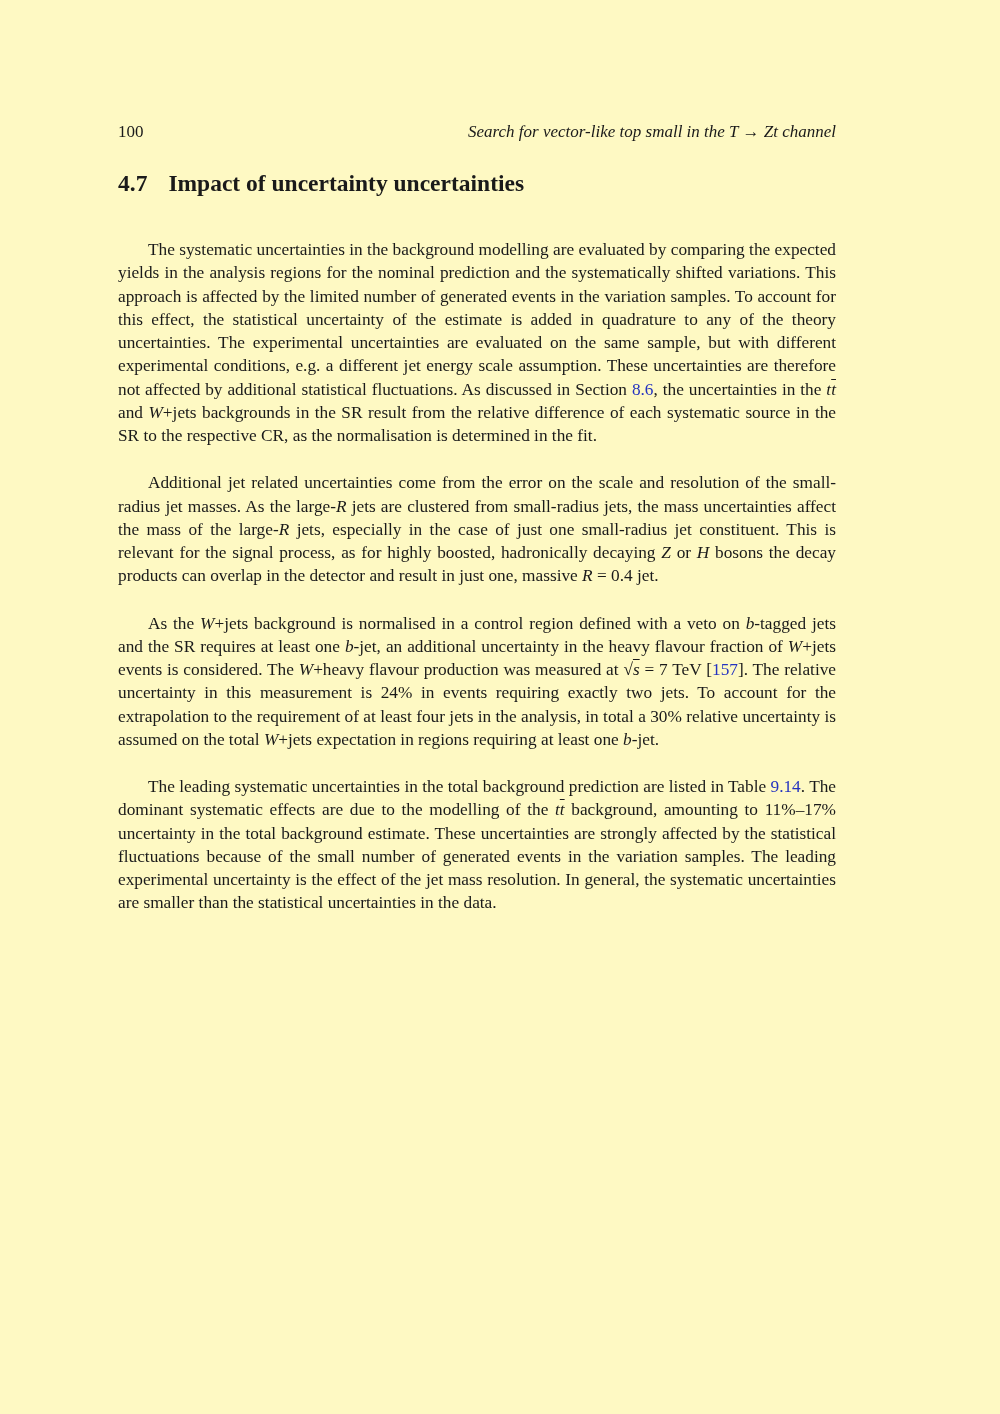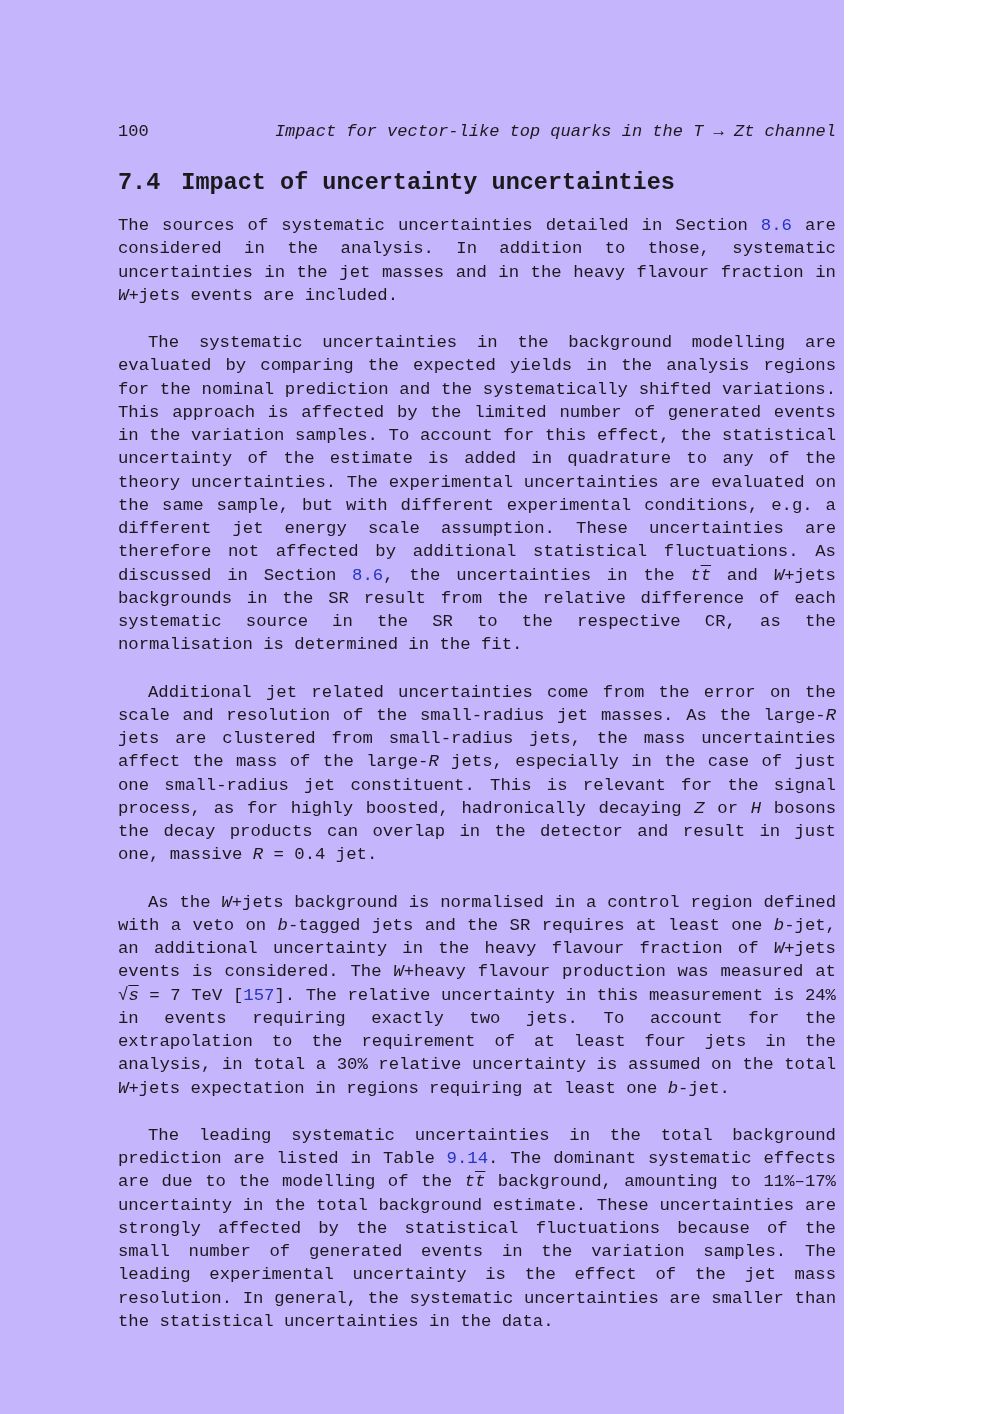--- a/index.html
+++ b/index.html
@@ -1,21 +1,21 @@
 <!DOCTYPE html>
 <html style="--link: #2433c0;"><head>
 <meta charset="utf-8">
 <style>
   html, body { margin: 0; padding: 0; background: #ffffff; }
   .page {
     position: relative;
-    width: 844px;
+    width: 1000px;
     height: 1414px;
-    background: #c4b5fd;
-    font-family: Liberation Mono, monospace;
+    background: #fef9c3;
+    font-family: Liberation Serif, serif;
     color: #1a1a1a;
     overflow: hidden;
   }
   .page-header {
     position: absolute;
     left: 118px;
     top: 122px;
     width: 718px;
     display: flex;
     justify-content: space-between;
@@ -54,29 +54,28 @@
   .ov { text-decoration: overline; }
   i { font-style: italic; }
 </style>
 </head>
 <body>
 
 <div class="page">
 
   <div class="page-header">
     <span class="page-number">100</span>
-    <span class="running-title">Impact for vector-like top quarks in the T → Zt channel</span>
+    <span class="running-title">Search for vector-like top small in the T → Zt channel</span>
   </div>
 
   <div class="section-heading">
-    <span class="sec-num">7.4</span>
+    <span class="sec-num">4.7</span>
     <span class="sec-title">Impact of uncertainty uncertainties</span>
   </div>
 
   <div class="content">
-      <p class="para">The sources of systematic uncertainties detailed in Section <a class="ref-link">8.6</a> are considered in the analysis. In addition to those, systematic uncertainties in the jet masses and in the heavy flavour fraction in <i>W</i>+jets events are included.</p>
       <p class="para indent">The systematic uncertainties in the background modelling are evaluated by comparing the expected yields in the analysis regions for the nominal prediction and the systematically shifted variations. This approach is affected by the limited number of generated events in the variation samples. To account for this effect, the statistical uncertainty of the estimate is added in quadrature to any of the theory uncertainties. The experimental uncertainties are evaluated on the same sample, but with different experimental conditions, e.g. a different jet energy scale assumption. These uncertainties are therefore not affected by additional statistical fluctuations. As discussed in Section <a class="ref-link">8.6</a>, the uncertainties in the <span><i>t</i><i class="ov">t</i></span> and <i>W</i>+jets backgrounds in the SR result from the relative difference of each systematic source in the SR to the respective CR, as the normalisation is determined in the fit.</p>
       <p class="para indent">Additional jet related uncertainties come from the error on the scale and resolution of the small-radius jet masses. As the large-<i>R</i> jets are clustered from small-radius jets, the mass uncertainties affect the mass of the large-<i>R</i> jets, especially in the case of just one small-radius jet constituent. This is relevant for the signal process, as for highly boosted, hadronically decaying <i>Z</i> or <i>H</i> bosons the decay products can overlap in the detector and result in just one, massive <i>R</i> = 0.4 jet.</p>
       <p class="para indent">As the <i>W</i>+jets background is normalised in a control region defined with a veto on <i>b</i>-tagged jets and the SR requires at least one <i>b</i>-jet, an additional uncertainty in the heavy flavour fraction of <i>W</i>+jets events is considered. The <i>W</i>+heavy flavour production was measured at <span>√<i class="ov">s</i></span> = 7 TeV [<a class="ref-link">157</a>]. The relative uncertainty in this measurement is 24% in events requiring exactly two jets. To account for the extrapolation to the requirement of at least four jets in the analysis, in total a 30% relative uncertainty is assumed on the total <i>W</i>+jets expectation in regions requiring at least one <i>b</i>-jet.</p>
       <p class="para indent">The leading systematic uncertainties in the total background prediction are listed in Table <a class="ref-link">9.14</a>. The dominant systematic effects are due to the modelling of the <span><i>t</i><i class="ov">t</i></span> background, amounting to 11%–17% uncertainty in the total background estimate. These uncertainties are strongly affected by the statistical fluctuations because of the small number of generated events in the variation samples. The leading experimental uncertainty is the effect of the jet mass resolution. In general, the systematic uncertainties are smaller than the statistical uncertainties in the data.</p>
     </div>
 
 </div>
 
 </body></html>

